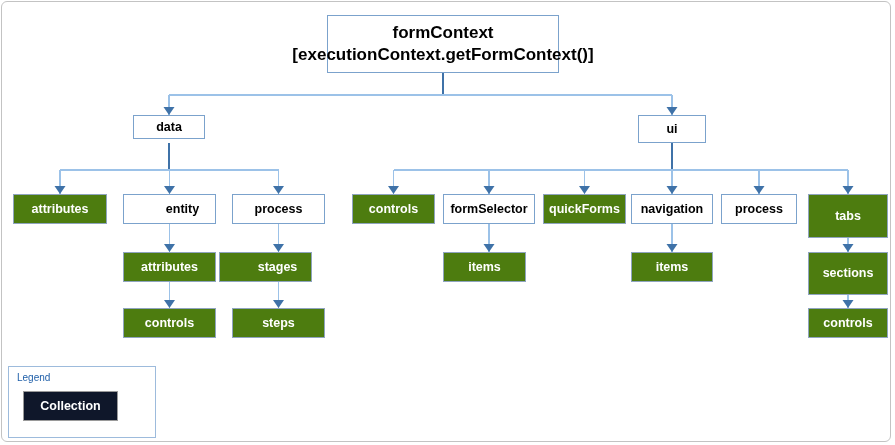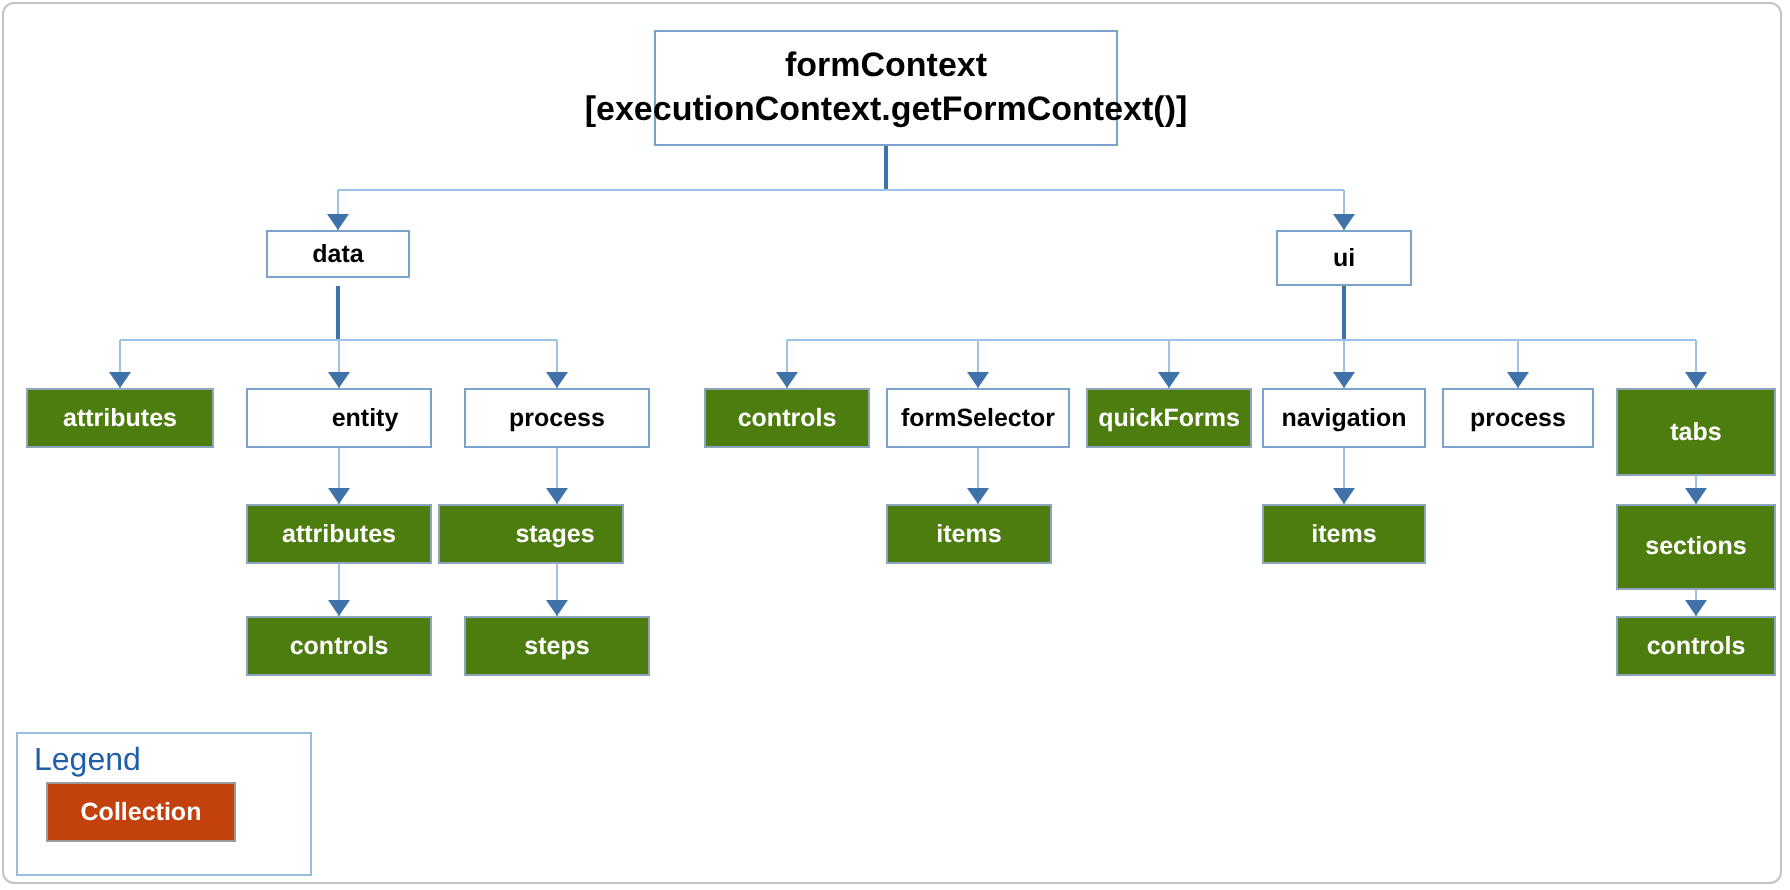--- a/index.html
+++ b/index.html
@@ -52,25 +52,25 @@
   .root-sub{font-size:17px;font-weight:bold;color:#000;margin-top:2px;}
   #legend{
     position:absolute;
     left:8px;top:366px;width:148px;height:72px;
     background:#ffffff;
     border:1px solid #9dbbdc;
     box-sizing:border-box;
   }
   #legend-title{
     position:absolute;left:8px;top:5px;
-    font-size:16px;color:#1f5fa9;font-weight:normal;
+    font-size:10px;color:#1f5fa9;font-weight:normal;
   }
   #legend-swatch{
     position:absolute;left:14px;top:24px;width:95px;height:30px;
-    background:#c2410c;border:1px solid #9a9a9a;
+    background:#0f172a;border:1px solid #9a9a9a;
     box-sizing:border-box;
     display:flex;align-items:center;justify-content:center;
     color:#ffffff;font-size:12.5px;font-weight:bold;
   }
 </style>
 </head>
 <body>
 
 <div id="canvas">
   <div id="frame"></div>

